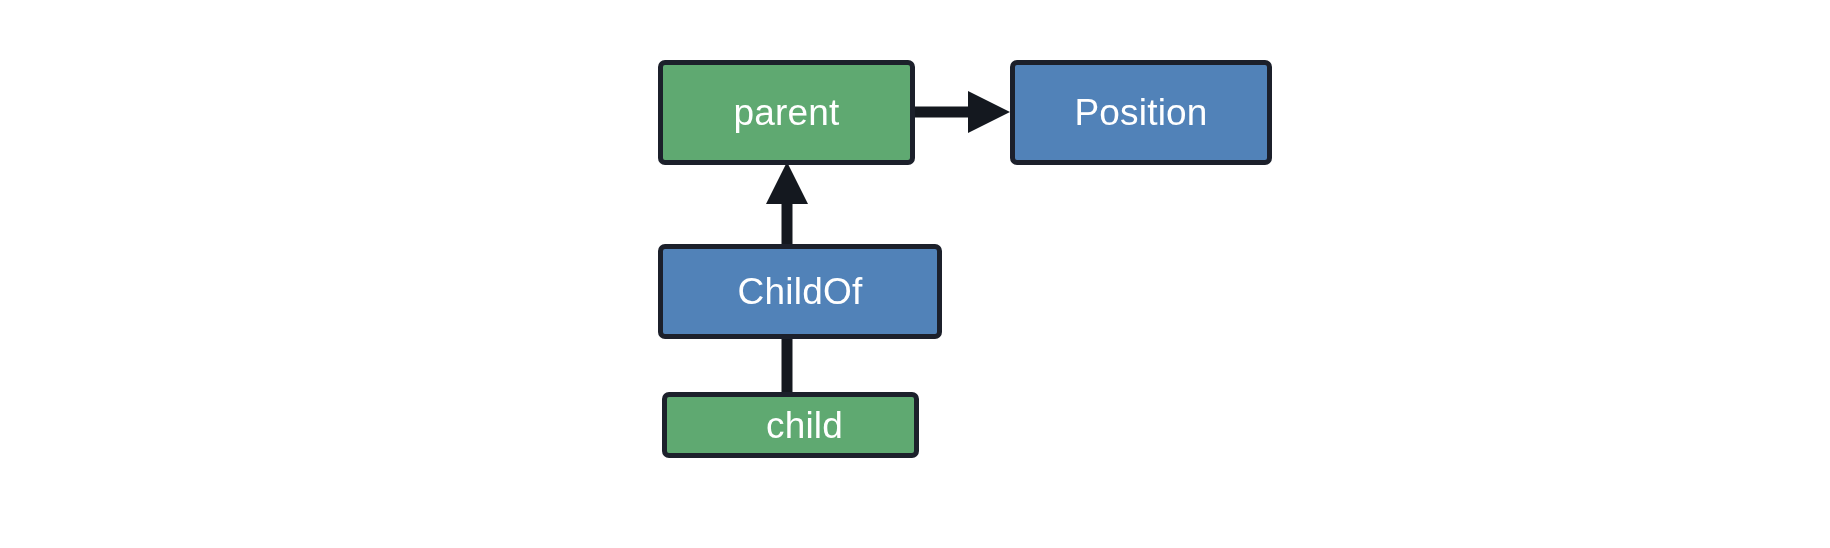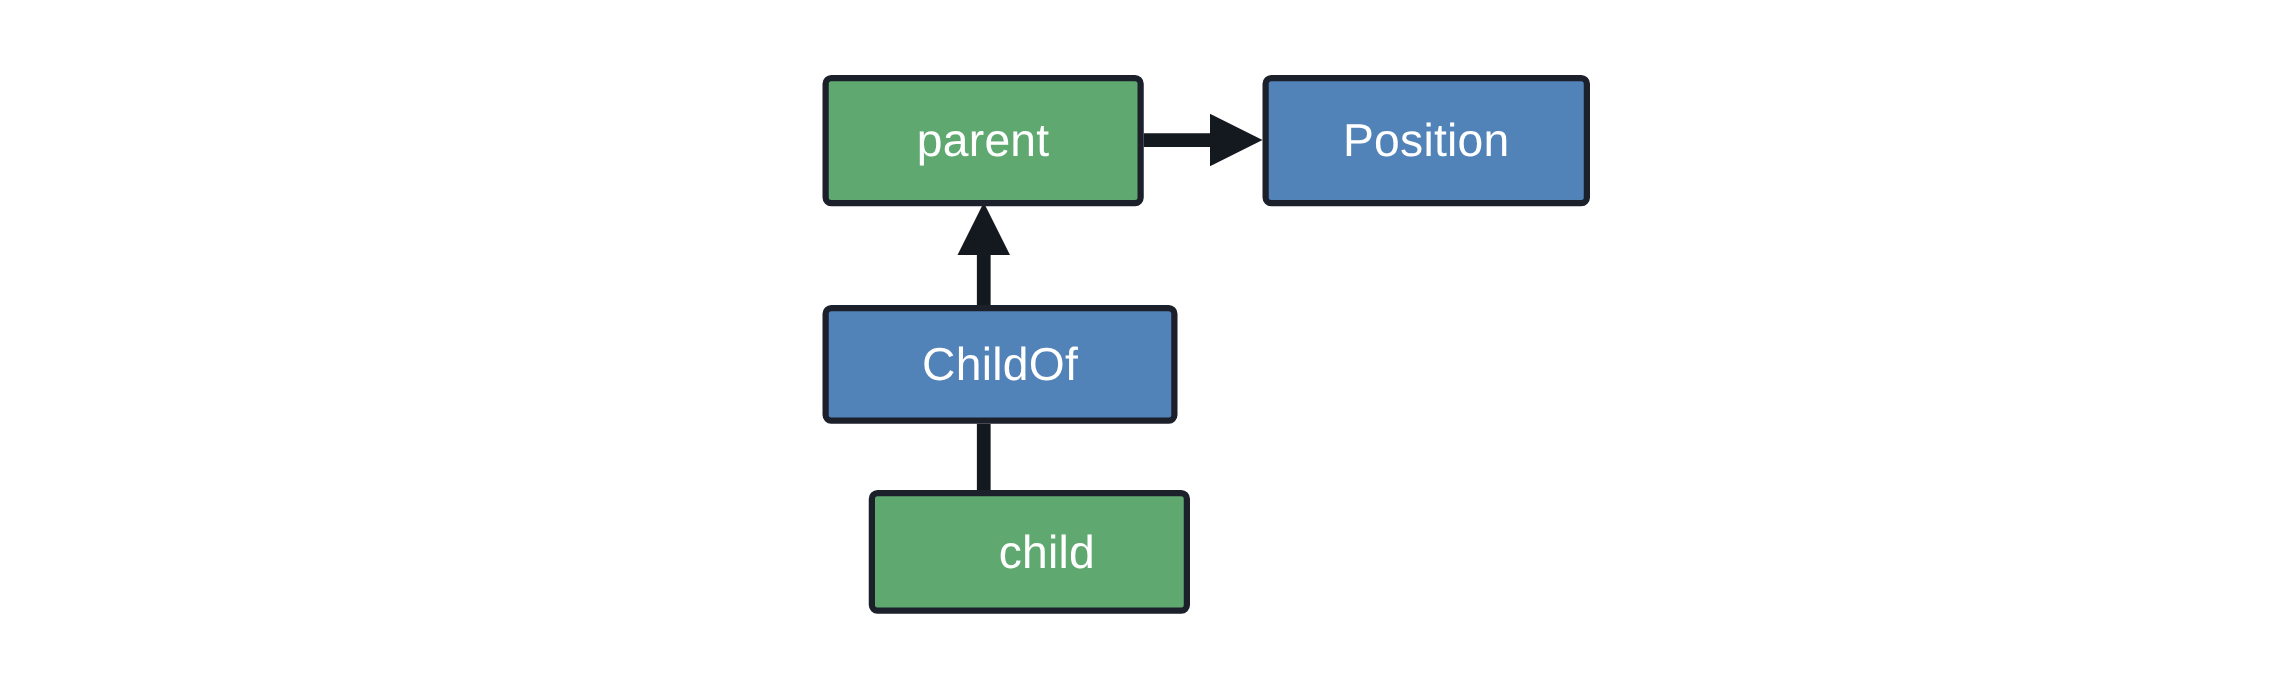--- a/index.html
+++ b/index.html
@@ -39,21 +39,21 @@
   #node-parent {
     left: 658px;  top: 60px;  width: 257px; height: 105px;
   }
   #node-position {
     left: 1010px; top: 60px;  width: 262px; height: 105px;
   }
   #node-childof {
     left: 658px;  top: 244px; width: 284px; height: 95px;
   }
   #node-child {
-    left: 695px;  top: 392px; width: 257px; height: 99px; padding-left: 28px;
+    left: 662px;  top: 392px; width: 257px; height: 66px; padding-left: 28px;
   }
 
   .edge-layer {
     position: absolute;
     left: 0; top: 0;
     width: 1830px;
     height: 548px;
     pointer-events: none;
   }
 </style>

